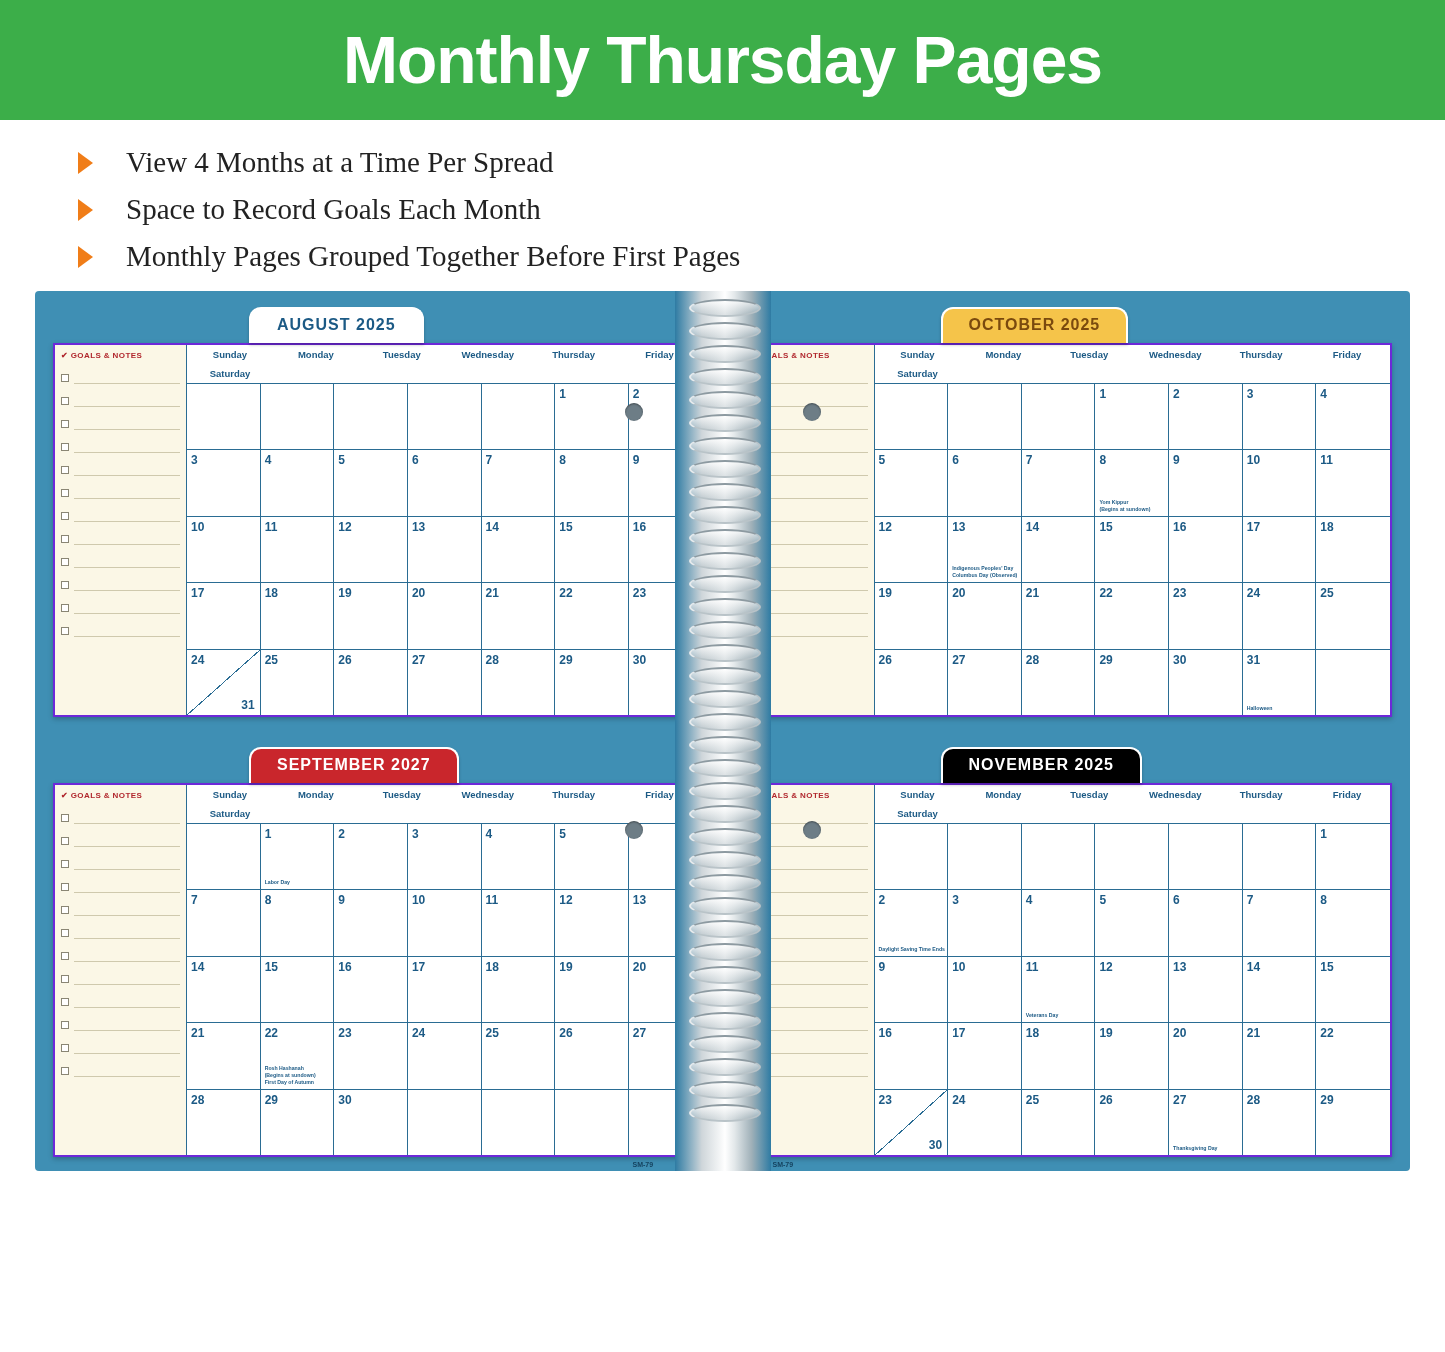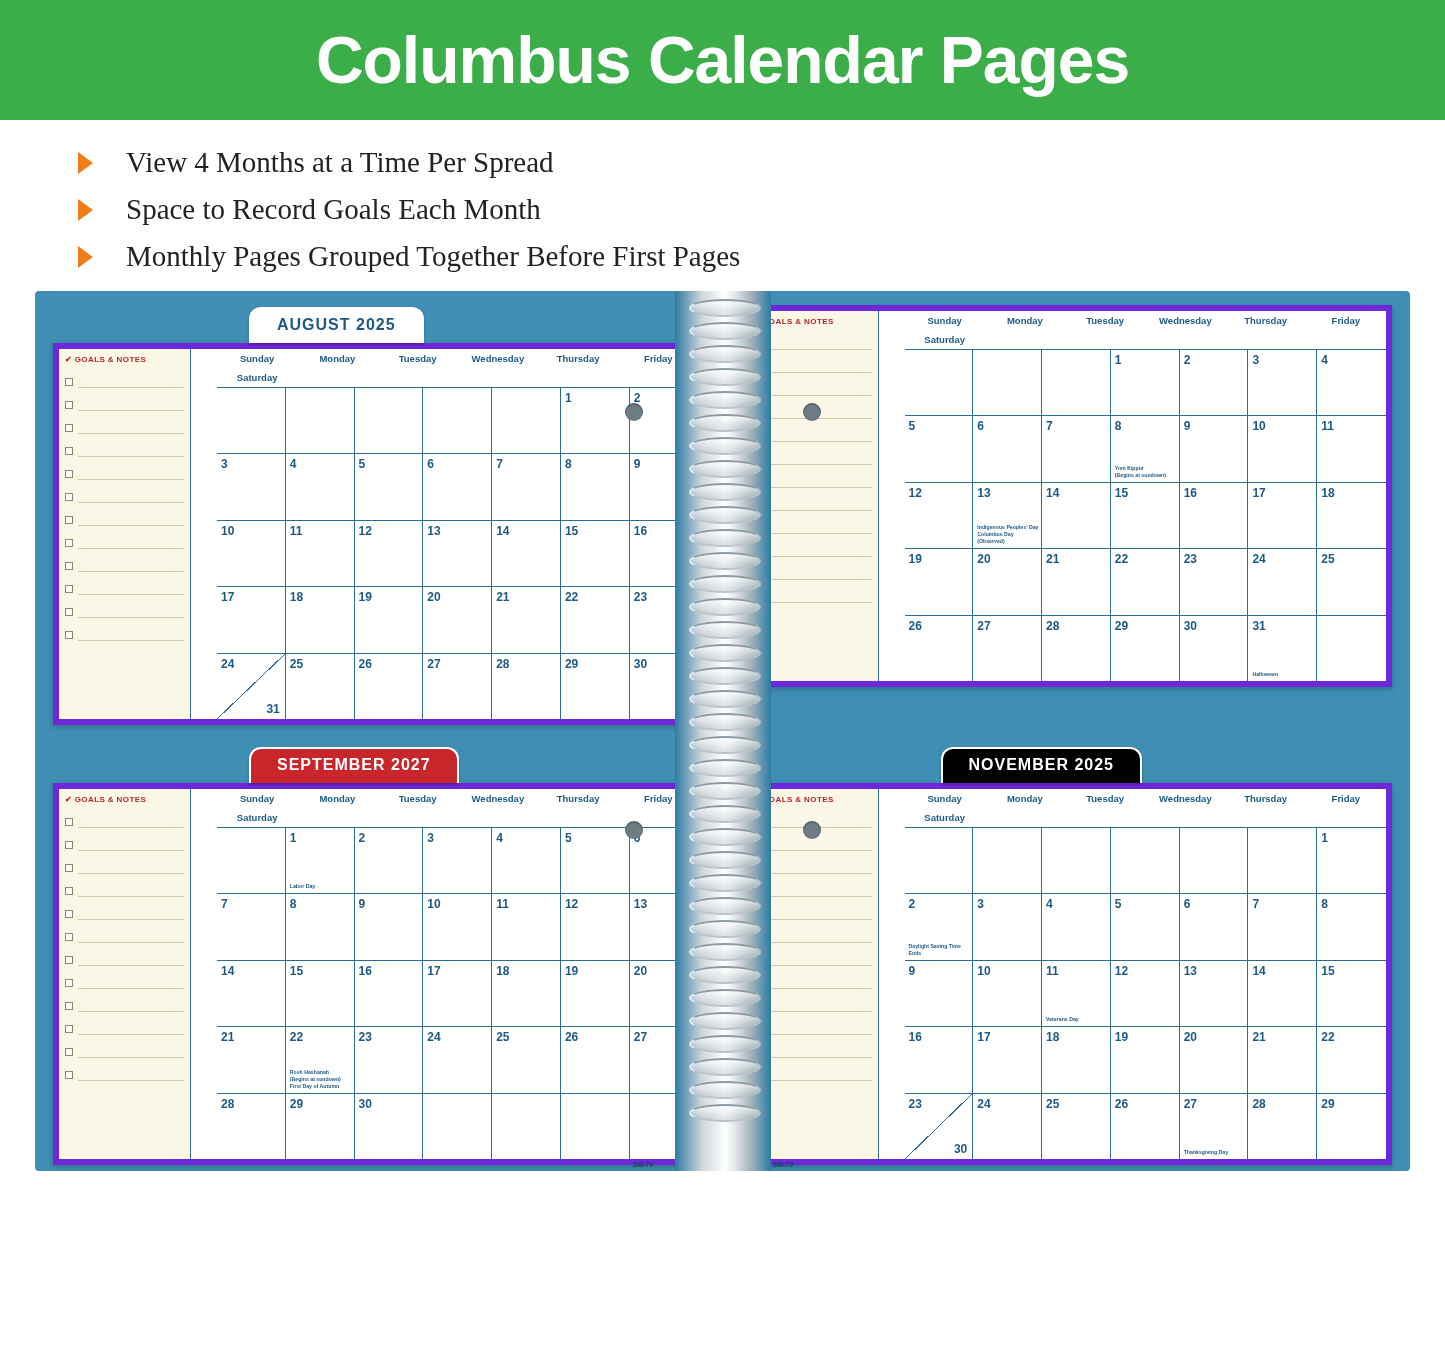--- a/index.html
+++ b/index.html
@@ -70,25 +70,24 @@
     color:#0d3f63;
     box-shadow:0 2px 3px rgba(0,0,0,.25);
     position:relative;top:2px;
     border:2px solid #ffffff;border-bottom:none;
   }
   .tab-wrap{display:flex;width:100%;}
   .tab-wrap.right{justify-content:flex-start;padding-left:200px;}
   .tab-wrap.leftalign{justify-content:flex-start;padding-left:196px;}
   .sheet{
     background:#ffffff;
-    border:6px solid #6d28d9;
+    border:2px solid #6d28d9;
     display:flex;
     height:calc(100% - 46px);
     box-shadow:0 2px 5px rgba(0,0,0,.25);
-    gap:26px;
   }
   .goals{
     width:132px;flex:0 0 132px;
     background:#fbf7e6;
     border-right:1px solid #2a6c93;
     padding:6px 6px 4px 6px;
     box-sizing:border-box;
   }
   .goals-title{
     font-size:8px;font-weight:bold;color:#b1282e;
@@ -161,21 +160,21 @@
   .footer-code{
     position:absolute;bottom:3px;font-size:7px;color:#15425f;font-weight:bold;
   }
   .fc-left{left:calc(50% - 90px);}
   .fc-right{left:calc(50% + 50px);}
 </style>
 </head>
 <body>
 
 <div class="banner">
-  <h1>Columbus Calendar Pages</h1>
+  <h1>Monthly Thursday Pages</h1>
 </div>
 
 <div class="intro">
   <ul class="bullets">
     <li>
       <span class="arrow"></span>
       <span>View 4 Months at a Time Per Spread</span>
     </li>
     <li>
       <span class="arrow"></span>
@@ -364,20 +363,25 @@
                 </div>
                 <div class="cell">
                   <div class="daynum">30</div>
                 </div>
               </div>
             </div>
           </div>
         </div>
       </div>
       <div class="month-panel">
+        <div class="tab-row">
+          <div class="tab-wrap right">
+            <div class="tab" style="background: rgb(245, 196, 74); color: rgb(122, 74, 14);">OCTOBER 2025</div>
+          </div>
+        </div>
         <div class="sheet">
           <div class="goals">
             <div class="goals-title">✔ GOALS &amp; NOTES</div>
             <div class="goal-line">
               <span class="goal-box"></span>
               <span class="goal-rule"></span>
             </div>
             <div class="goal-line">
               <span class="goal-box"></span>
               <span class="goal-rule"></span>

